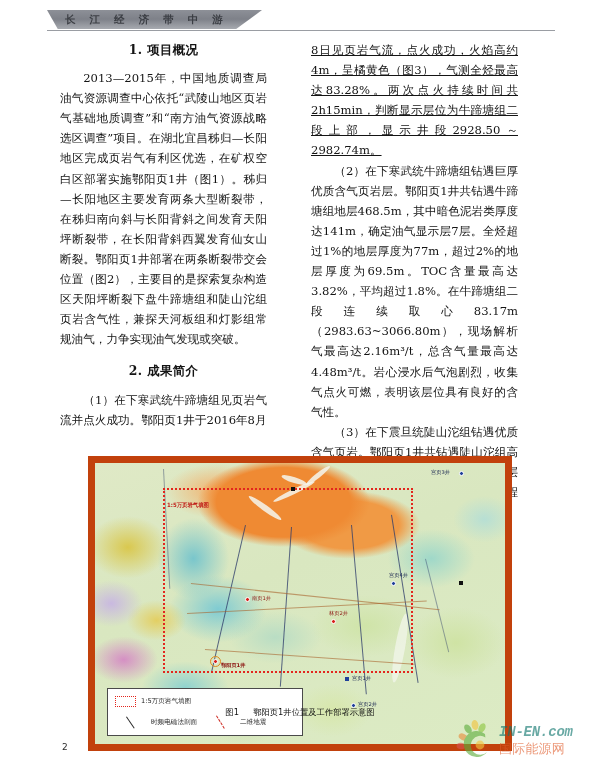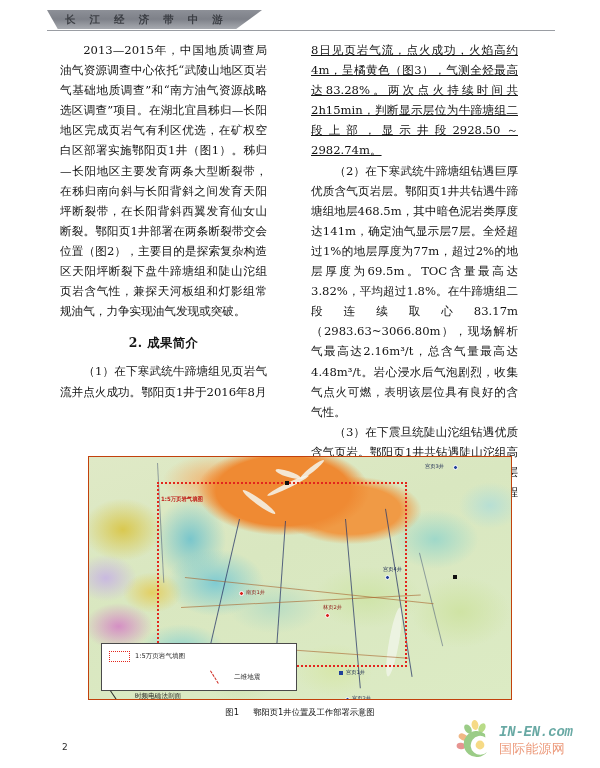--- a/index.html
+++ b/index.html
@@ -86,22 +86,22 @@
   
   .figure {
     position: absolute;
     left: 88px; top: 456px;
     width: 424px;
     height: 248px;
   }
   .map-frame {
     position: absolute;
     left: 0; top: 0;
-    width: 424px; height: 244px;
-    border: 1px solid #c2410c;
+    width: 424px; height: 295px;
+    border: 7px solid #c2410c;
     box-sizing: border-box;
     overflow: hidden;
     background: #e7eedd;
   }
   
   .map-base {
     position: absolute;
     inset: 0;
     background:
       radial-gradient(ellipse 120px 62px at 46% 14%, #ef8a33 0%, #ef8a33 56%, rgba(239,138,51,0) 72%),
@@ -214,21 +214,21 @@
     border: 1px solid #4a4a4a;
     box-sizing: border-box;
   }
   .legend-row {
     position: absolute;
     display: flex;
     align-items: center;
     gap: 5px;
   }
   .legend-row.r1 { left: 7px; top: 7px; }
-  .legend-row.r2 { left: 7px; top: 28px; margin-top: 19px; }
+  .legend-row.r2 { left: 17px; top: 28px; }
   .legend-row.r3 { left: 106px; top: 28px; }
   .lg-swatch-box {
     width: 21px; height: 11px;
     border: 1.8px dotted #e3261d;
     box-sizing: border-box;
   }
   .lg-swatch-line {
     width: 21px; height: 11px;
     position: relative;
   }
@@ -319,20 +319,21 @@
 </head>
 <body>
 
 <div class="page-header">
   <div class="header-banner"></div>
   <div class="header-banner-text">长 江 经 济 带 中 游</div>
   <div class="header-rule"></div>
 </div>
 
 <div class="col col-left">
+  <div class="sec-title">1. 项目概况</div>
   <p class="para">2013—2015年，中国地质调查局油气资源调查中心依托“武陵山地区页岩气基础地质调查”和“南方油气资源战略选区调查”项目。在湖北宜昌秭归—长阳地区完成页岩气有利区优选，在矿权空白区部署实施鄂阳页1井（图1）。秭归—长阳地区主要发育两条大型断裂带，在秭归南向斜与长阳背斜之间发育天阳坪断裂带，在长阳背斜西翼发育仙女山断裂。鄂阳页1井部署在两条断裂带交会位置（图2），主要目的是探索复杂构造区天阳坪断裂下盘牛蹄塘组和陡山沱组页岩含气性，兼探天河板组和灯影组常规油气，力争实现油气发现或突破。</p>
   <div class="sec-title spaced">2. 成果简介</div>
   <p class="para">（1）在下寒武统牛蹄塘组见页岩气流并点火成功。鄂阳页1井于2016年8月</p>
 </div>
 
 <div class="col col-right">
   <p class="para noindent">8日见页岩气流，点火成功，火焰高约4m，呈橘黄色（图3），气测全烃最高达83.28%。两次点火持续时间共2h15min，判断显示层位为牛蹄塘组二段上部，显示井段2928.50～2982.74m。</p>
   <p class="para">（2）在下寒武统牛蹄塘组钻遇巨厚优质含气页岩层。鄂阳页1井共钻遇牛蹄塘组地层468.5m，其中暗色泥岩类厚度达141m，确定油气显示层7层。全烃超过1%的地层厚度为77m，超过2%的地层厚度为69.5m。TOC含量最高达3.82%，平均超过1.8%。在牛蹄塘组二段连续取心83.17m（2983.63~3066.80m），现场解析气最高达2.16m³/t，总含气量最高达4.48m³/t。岩心浸水后气泡剧烈，收集气点火可燃，表明该层位具有良好的含气性。</p>
   <p class="para">（3）在下震旦统陡山沱组钻遇优质含气页岩。鄂阳页1井共钻遇陡山沱组高含气炭质页岩130.5m，确定油气显示层11层，累计厚度118.2m。取心过程中，全烃</p>
 </div>

